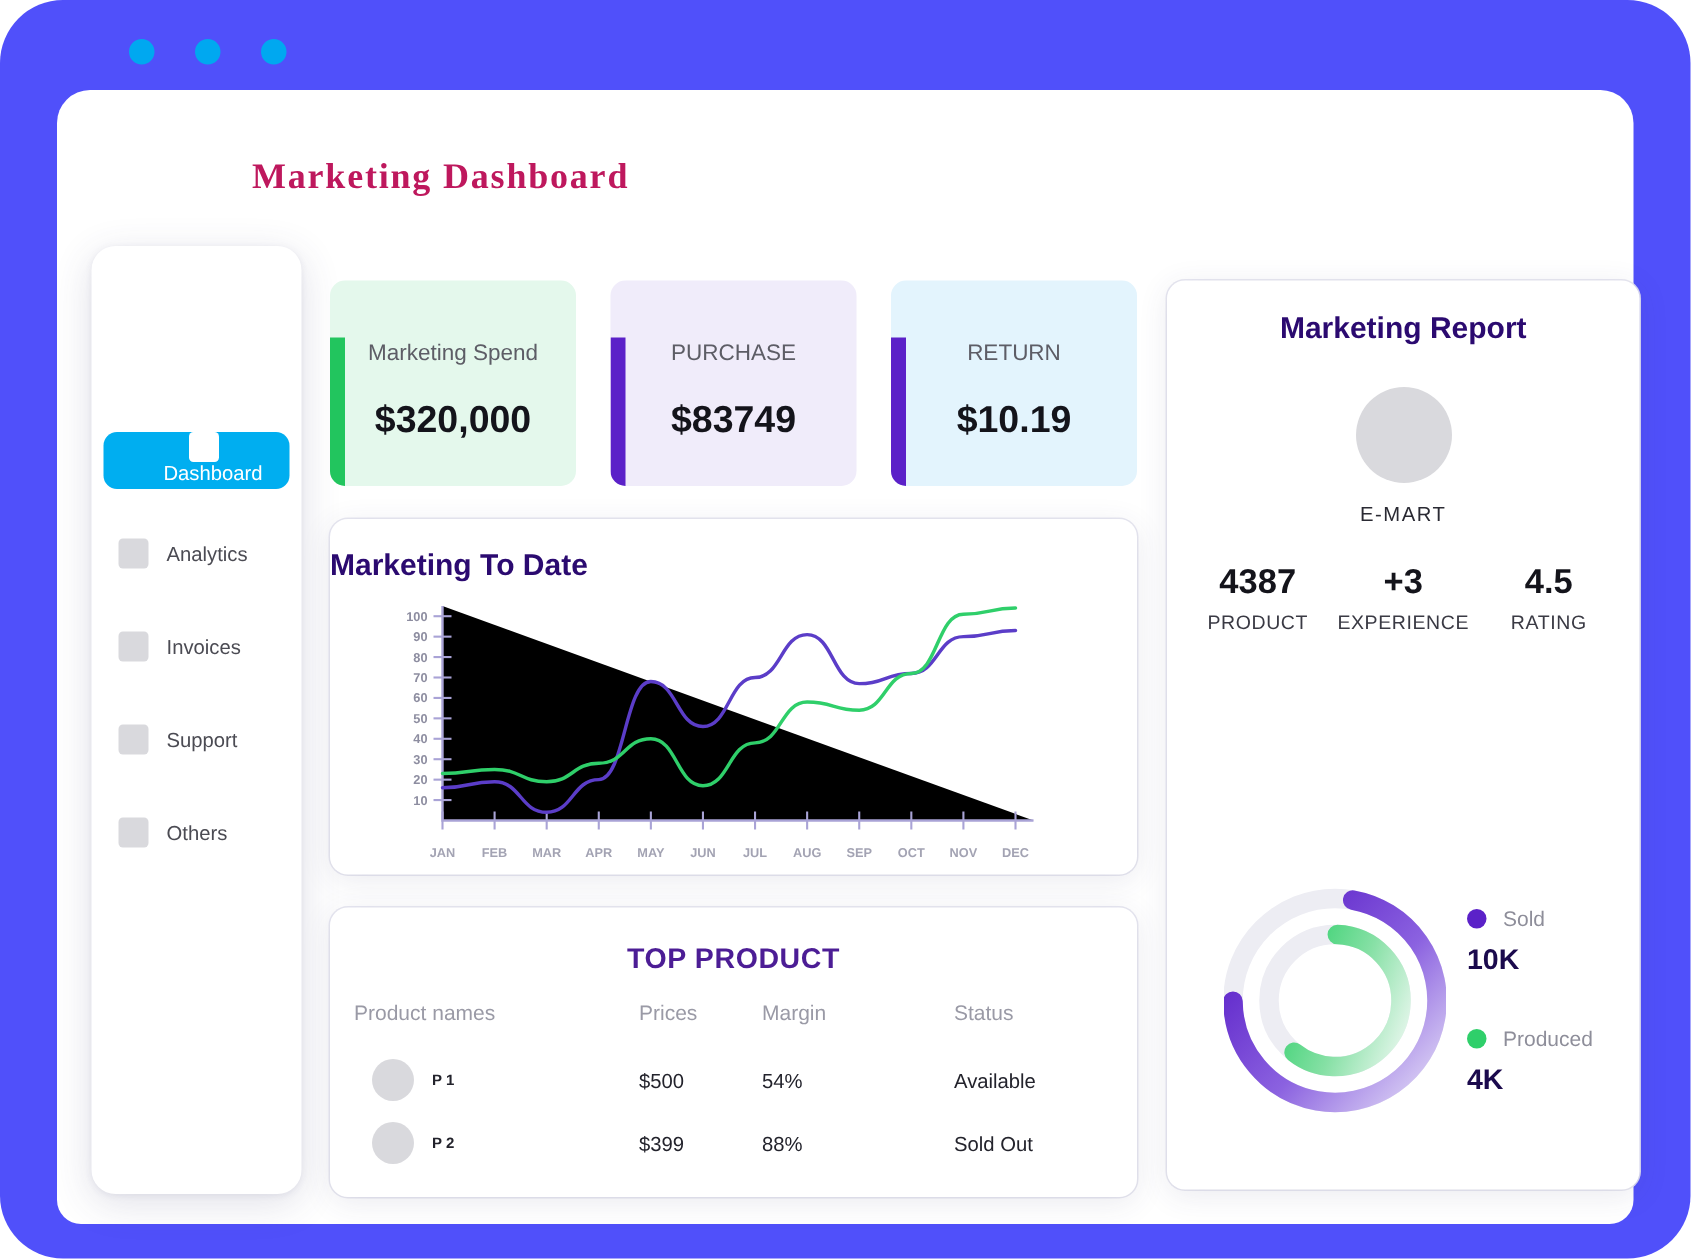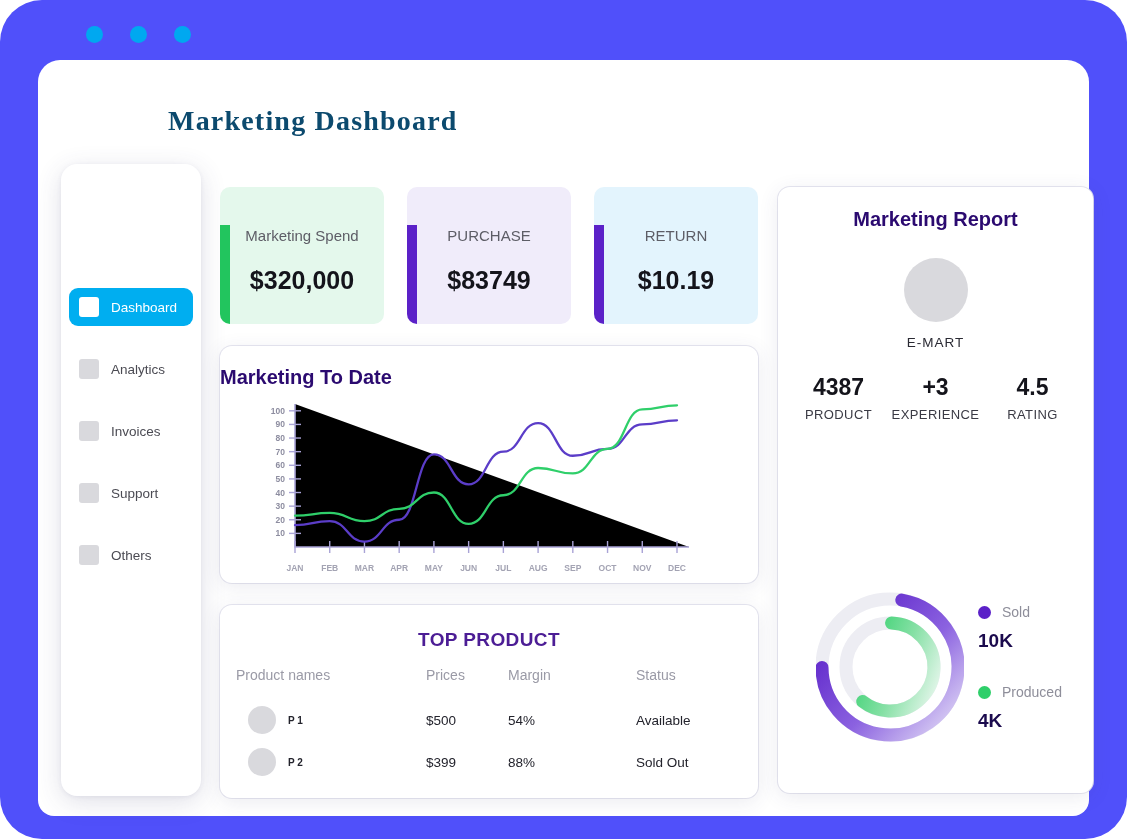--- a/index.html
+++ b/index.html
@@ -40,24 +40,24 @@
     left: 38px; top: 60px;
     width: 1051px; height: 756px;
     background: #ffffff;
     border-radius: 22px 22px 16px 16px;
   }
 
   .page-title {
     position: absolute;
     left: 130px; top: 45px;
     font-family: "Liberation Serif", serif;
-    font-size: 28px;
+    font-size: 24px;
     font-weight: 700;
     letter-spacing: 1.2px;
-    color: #0c4a6e;
+    color: #be185d;
     white-space: nowrap;
   }
 
   
   .sidebar {
     position: absolute;
     left: 23px; top: 104px;
     width: 140px; height: 632px;
     background: #ffffff;
     border-radius: 16px;
@@ -66,21 +66,21 @@
   .nav { position: absolute; left: 0; top: 124px; width: 100%; }
   .nav-item {
     display: flex;
     align-items: center;
     height: 38px;
     margin: 0 8px 24px 8px;
     padding-left: 10px;
     border-radius: 9px;
     cursor: pointer;
   }
-  .nav-item.active { background: #00aef0; }
+  .nav-item.active { background: #00aef0; flex-direction: column; }
   .nav-sq {
     width: 20px; height: 20px;
     background: #d9d9dd;
     border-radius: 3px;
     flex: 0 0 auto;
   }
   .nav-item.active .nav-sq { background: #ffffff; }
   .nav-label {
     margin-left: 12px;
     font-size: 13.5px;

